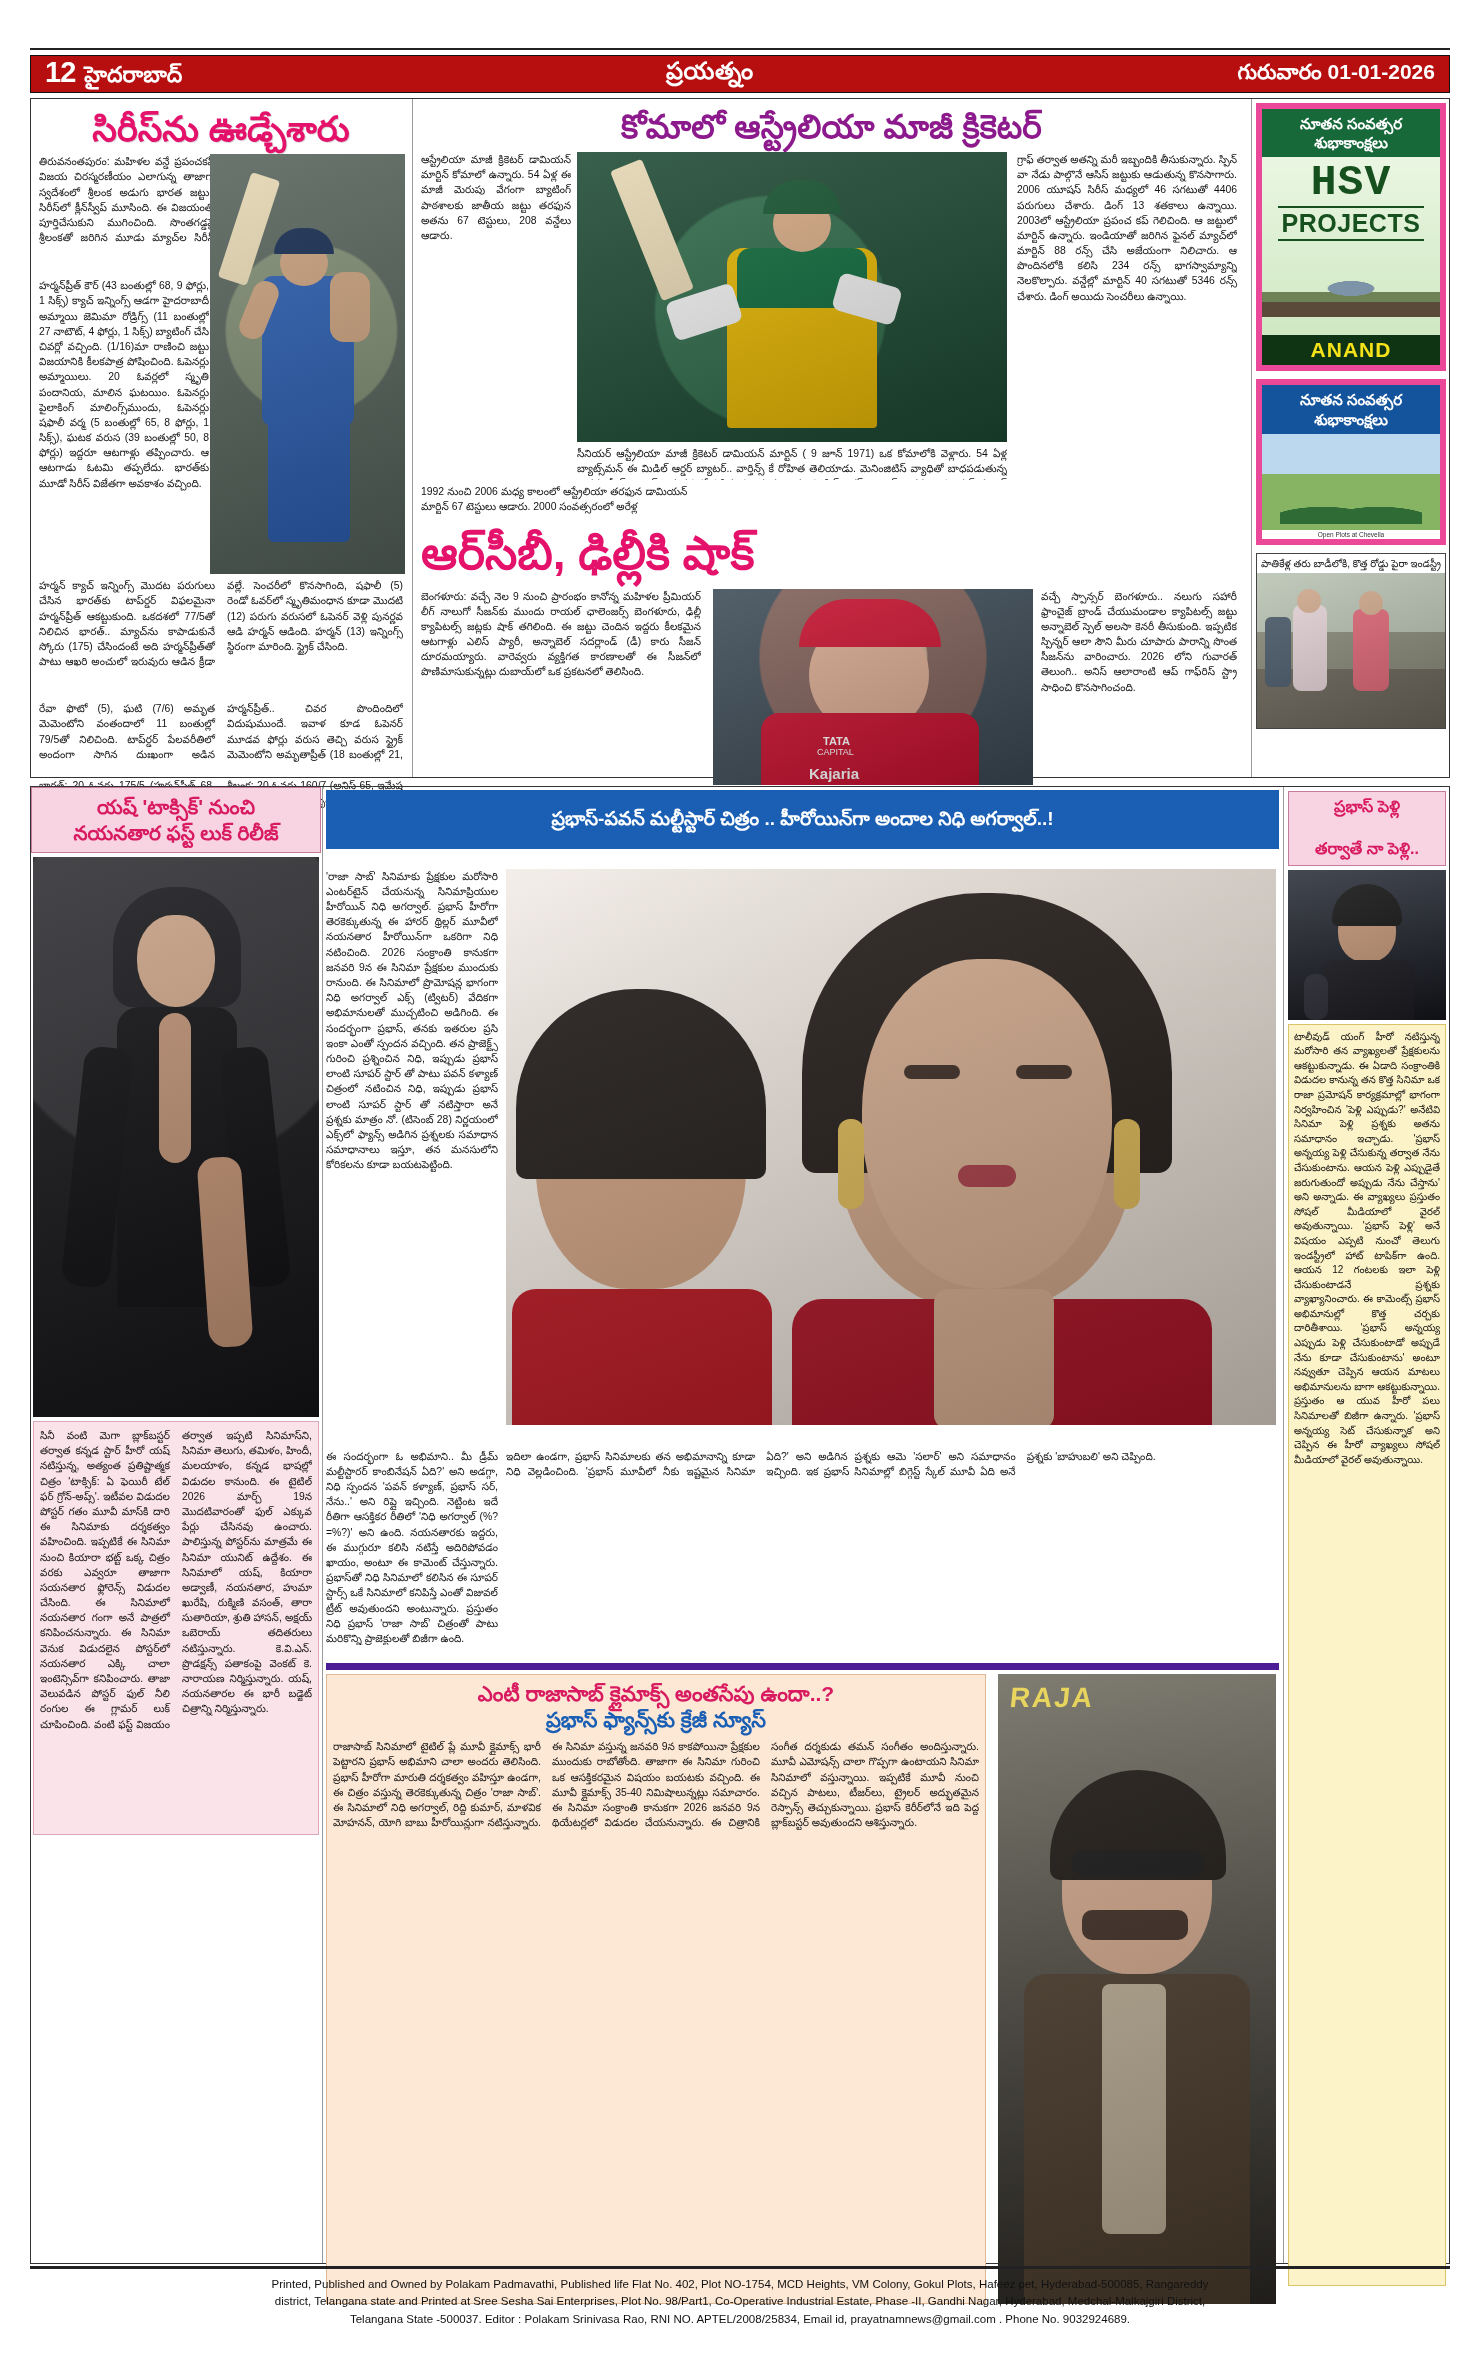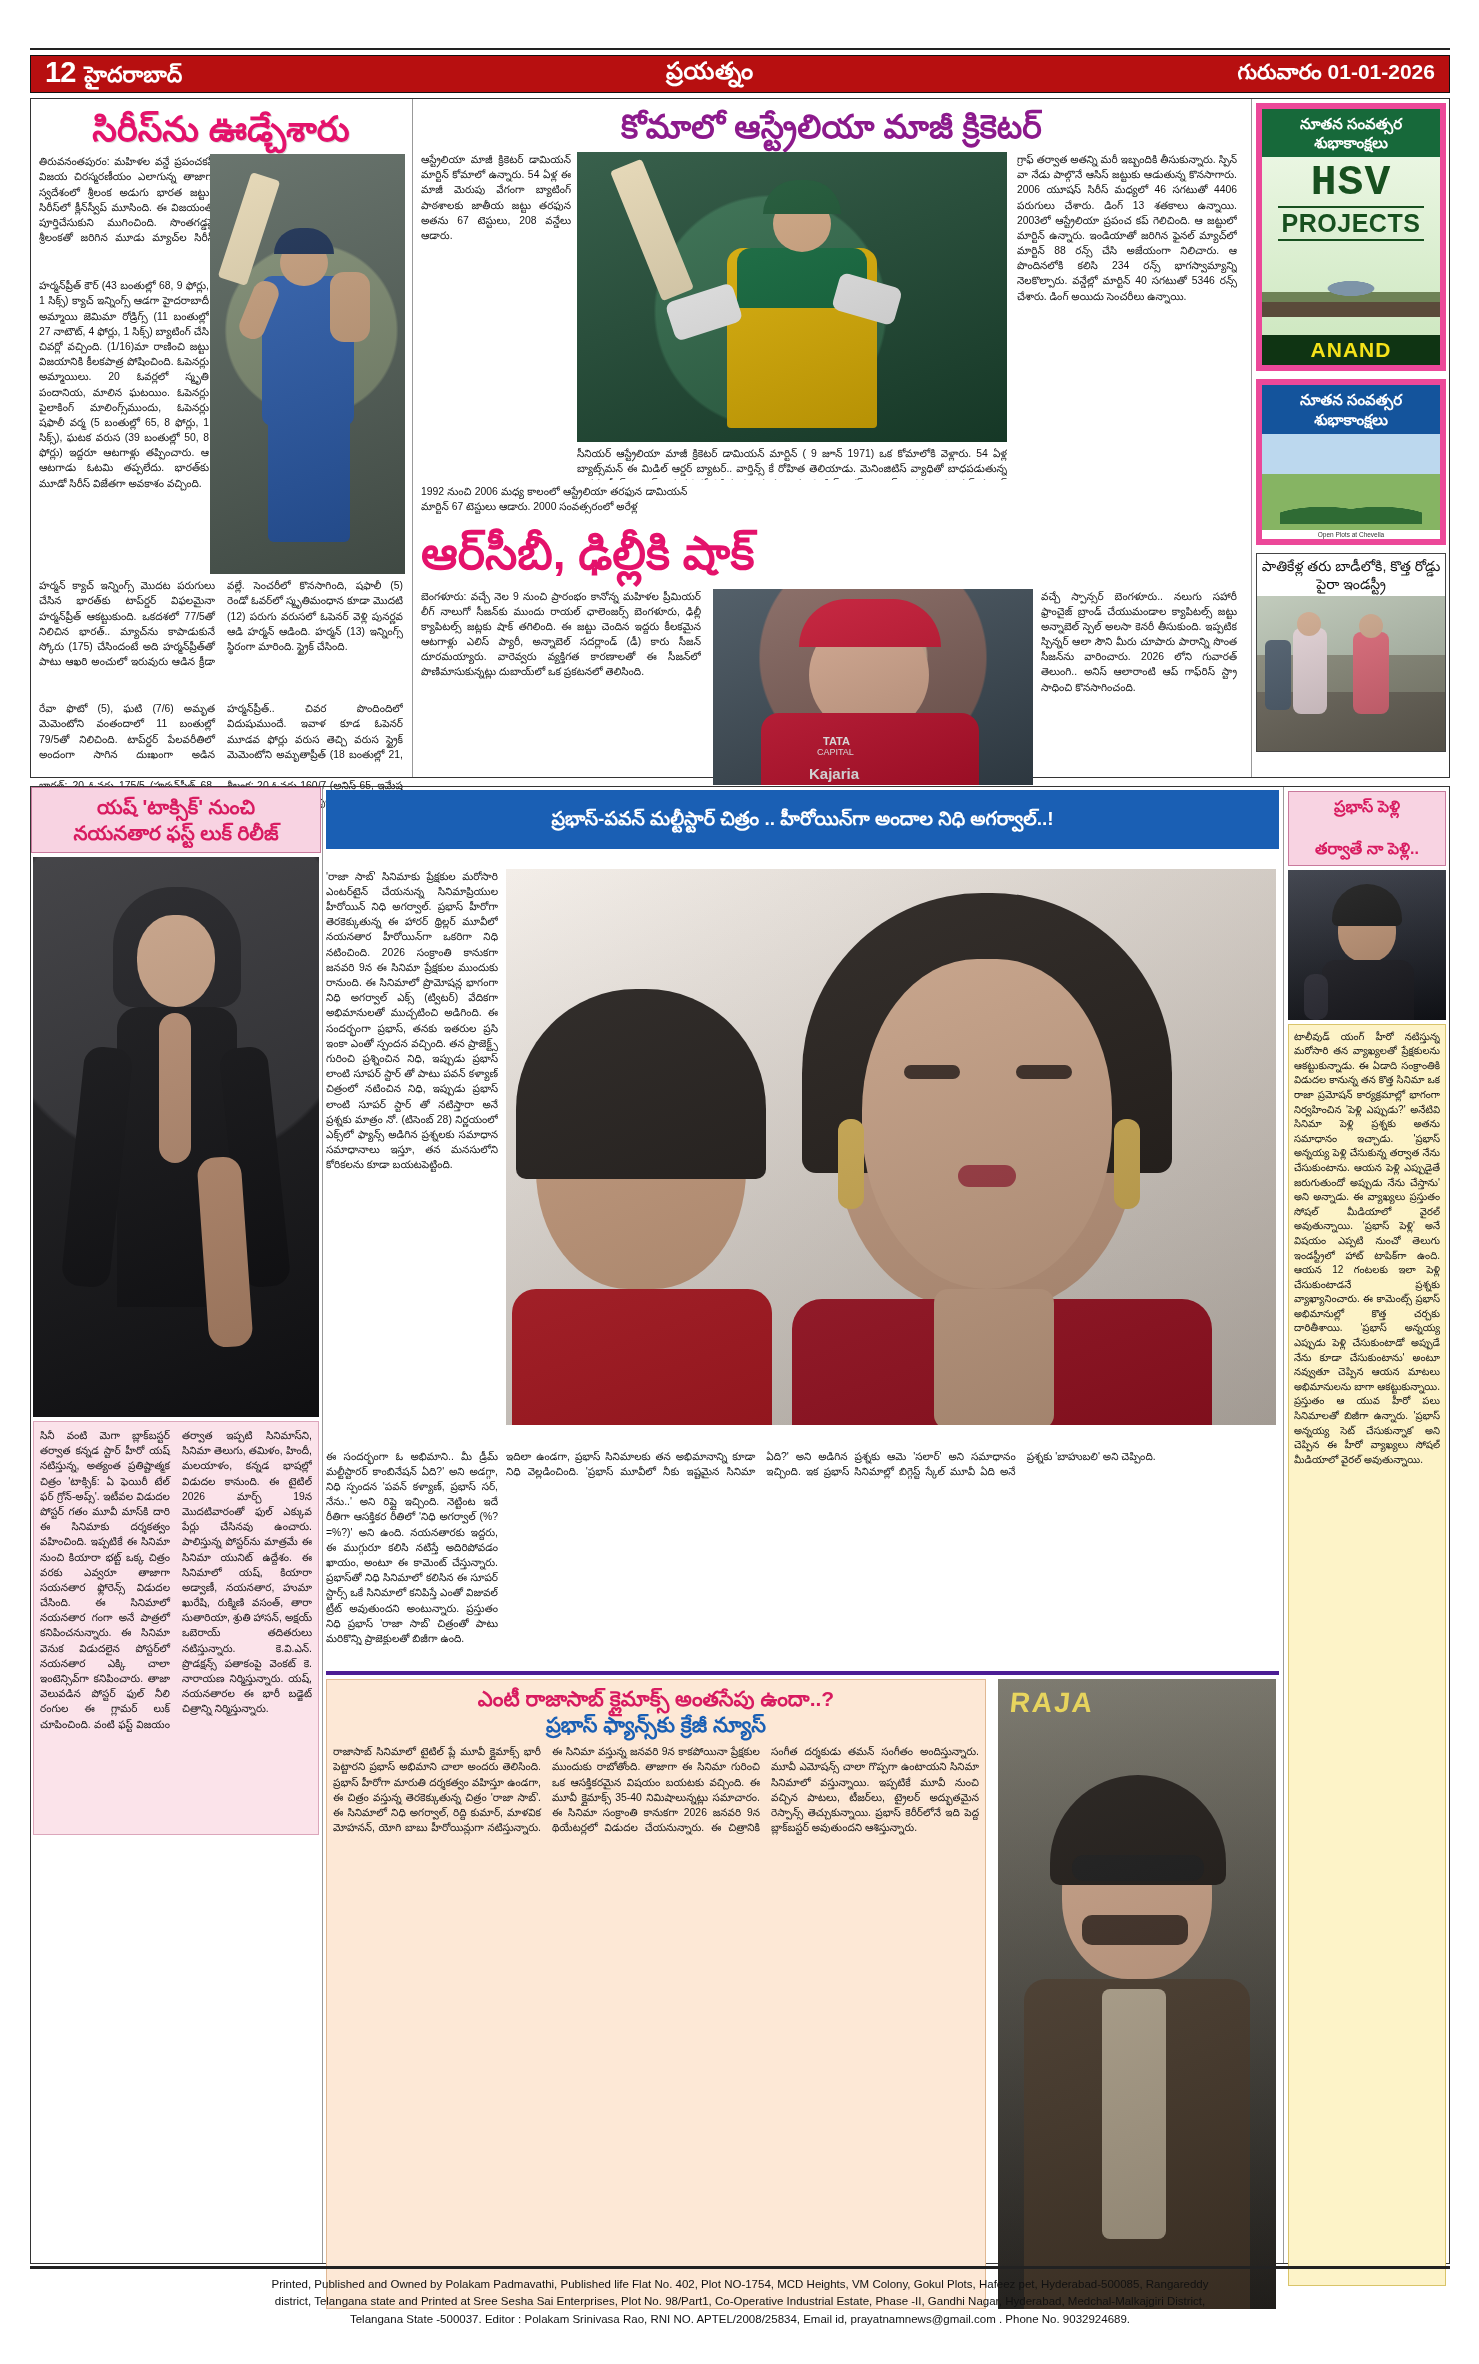--- a/index.html
+++ b/index.html
@@ -119,21 +119,21 @@
   .ns-arc { width:34px; height:34px; border:3px solid #16407f; border-right-color:transparent;
             border-radius:50%; margin:0 auto 2px; }
   .ad-img-park { height:96px; background:
       linear-gradient(#bcd8ee 0 42%, #86b463 42% 100%); position:relative; }
   .ad-img-park::after{ content:""; position:absolute; left:10%; bottom:6px; width:80%; height:30px;
       background: radial-gradient(ellipse at 30% 100%, #2f6b34 0 40%, transparent 41%),
                   radial-gradient(ellipse at 70% 100%, #2f6b34 0 40%, transparent 41%); }
   .ad-cap { font-size:6.5px; text-align:center; color:#333; padding:1px; }
 
   .thumb-box { border:1px solid #444; margin-bottom:6px; }
-  .thumb-cap { font-size:14px; text-align:center; line-height:1.3; padding:3px 2px; color:#111; }
+  .thumb-cap { font-size:10px; text-align:center; line-height:1.3; padding:3px 2px; color:#111; }
 
   
   .sec-mid { position:absolute; left:30px; top:786px; width:1420px; height:1478px;
              border:1px solid #333; }
   .ent-colA { position:absolute; left:0; top:0; width:290px; height:1476px; }
   .ent-colB { position:absolute; left:291px; top:0; width:960px; height:1476px; border-left:1px solid #999; }
   .ent-colC { position:absolute; left:1252px; top:0; width:167px; height:1476px; border-left:1px solid #999; padding:4px; }
 
   .pink-band { background:#f8d3e2; border:1px solid #c9799c; padding:6px 4px; text-align:center; }
   .pink-band .t { color:#d81b60; font-size:20px; font-weight:800; line-height:1.3; }
@@ -321,21 +321,21 @@
           <div class="fig" style="left:286px; top:430px; width:420px; height:130px; background:#a81325; border-radius:30px 30px 0 0;"></div>
           <div class="fig" style="left:428px; top:420px; width:120px; height:140px; background:#d2a98c; border-radius:14px;"></div>
         </div>
       </div>
 
       <div style="position:relative; height:200px; margin:2px 3px;">
         <div class="body-txt" style="position:absolute; left:0; top:0; width:172px; height:196px; overflow:hidden;">ఈ సందర్భంగా ఓ అభిమాని.. మీ డ్రీమ్ మల్టీస్టారర్ కాంబినేషన్ ఏది?' అని అడగ్గా, నిధి స్పందన 'పవన్ కళ్యాణ్, ప్రభాస్ సర్, నేను..' అని రిప్లై ఇచ్చింది. నెట్టింట ఇదే రీతిగా ఆసక్తికర రీతిలో 'నిధి అగర్వాల్ (%?=%?)' అని ఉంది. నయనతారకు ఇద్దరు, ఈ ముగ్గురూ కలిసి నటిస్తే అదిరిపోవడం ఖాయం, అంటూ ఈ కామెంట్ చేస్తున్నారు. ప్రభాస్‌తో నిధి సినిమాలో కలిసిన ఈ సూపర్ స్టార్స్ ఒకే సినిమాలో కనిపిస్తే ఎంతో విజువల్ ట్రీట్ అవుతుందని అంటున్నారు. ప్రస్తుతం నిధి ప్రభాస్ 'రాజా సాబ్' చిత్రంతో పాటు మరికొన్ని ప్రాజెక్టులతో బిజీగా ఉంది.</div>
         <div class="body-txt cols3" style="position:absolute; left:180px; top:0; width:770px; height:196px; overflow:hidden;">ఇదిలా ఉండగా, ప్రభాస్ సినిమాలకు తన అభిమానాన్ని కూడా నిధి వెల్లడించింది. 'ప్రభాస్ మూవీలో నీకు ఇష్టమైన సినిమా ఏది?' అని అడిగిన ప్రశ్నకు ఆమె 'సలార్' అని సమాధానం ఇచ్చింది. ఇక ప్రభాస్ సినిమాల్లో బిగ్గెస్ట్ స్కేల్ మూవీ ఏది అనే ప్రశ్నకు 'బాహుబలి' అని చెప్పింది.</div>
       </div>
 
-      <div style="position:relative; margin:22px 3px; height:640px; border-top:4px solid #4c1d95;">
+      <div style="position:relative; margin:14px 3px; height:640px; border-top:7px solid #4c1d95;">
         <div class="peach-panel" style="position:absolute; left:0; top:4px; width:660px; height:630px; padding:6px;">
           <div class="hl-sec">ఎంటీ రాజాసాబ్ క్లైమాక్స్ అంతసేపు ఉందా..?</div>
           <div class="hl-sec-blue" style="margin-bottom:6px;">ప్రభాస్ ఫ్యాన్స్‌కు క్రేజీ న్యూస్</div>
           <div class="body-txt cols3" style="height:570px; overflow:hidden;">రాజాసాబ్ సినిమాలో టైటిల్ ప్లే మూవీ క్లైమాక్స్ భారీ పెట్టారని ప్రభాస్ అభిమాని చాలా అందరు తెలిసింది. ప్రభాస్ హీరోగా మారుతి దర్శకత్వం వహిస్తూ ఉండగా, ఈ చిత్రం వస్తున్న తెరకెక్కుతున్న చిత్రం 'రాజా సాబ్'. ఈ సినిమాలో నిధి అగర్వాల్, రిద్ది కుమార్, మాళవిక మోహనన్, యోగి బాబు హీరోయిన్లుగా నటిస్తున్నారు. ఈ సినిమా వస్తున్న జనవరి 9న కాకపోయినా ప్రేక్షకుల ముందుకు రాబోతోంది. తాజాగా ఈ సినిమా గురించి ఒక ఆసక్తికరమైన విషయం బయటకు వచ్చింది. ఈ మూవీ క్లైమాక్స్ 35-40 నిమిషాలున్నట్లు సమాచారం. ఈ సినిమా సంక్రాంతి కానుకగా 2026 జనవరి 9న థియేటర్లలో విడుదల చేయనున్నారు. ఈ చిత్రానికి సంగీత దర్శకుడు తమన్ సంగీతం అందిస్తున్నారు. మూవీ ఎమోషన్స్ చాలా గొప్పగా ఉంటాయని సినిమా సినిమాలో వస్తున్నాయి. ఇప్పటికే మూవీ నుంచి వచ్చిన పాటలు, టీజర్‌లు, ట్రైలర్ అద్భుతమైన రెస్పాన్స్ తెచ్చుకున్నాయి. ప్రభాస్ కెరీర్‌లోనే ఇది పెద్ద బ్లాక్‌బస్టర్ అవుతుందని ఆశిస్తున్నారు.</div>
         </div>
 
         <div class="photo" style="position:absolute; left:672px; top:4px; width:278px; height:630px;
                     background: linear-gradient(#6d6a5e,#2a2723);">
           <div class="fig" style="left:64px; top:120px; width:150px; height:180px; background:#caa084; border-radius:50% 50% 44% 44%;"></div>
           <div class="fig" style="left:52px; top:96px; width:176px; height:110px; background:#17120e; border-radius:88px 88px 10px 10px;"></div>

